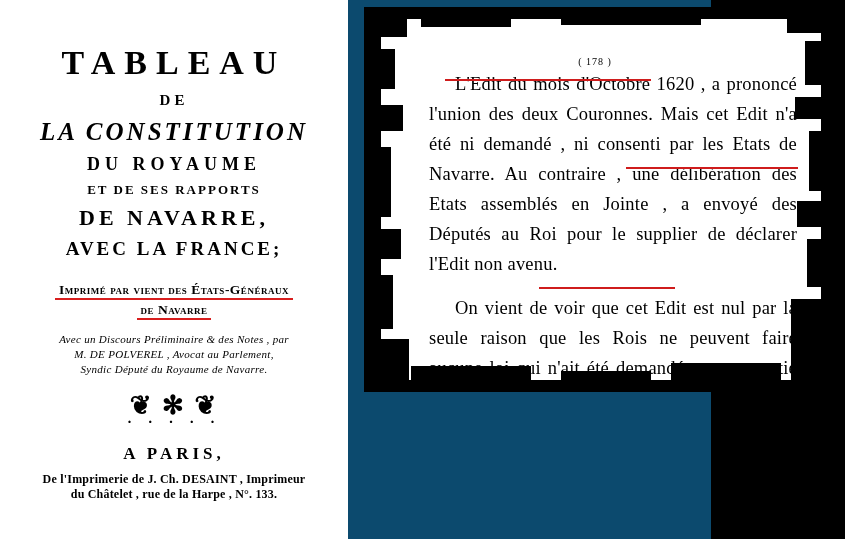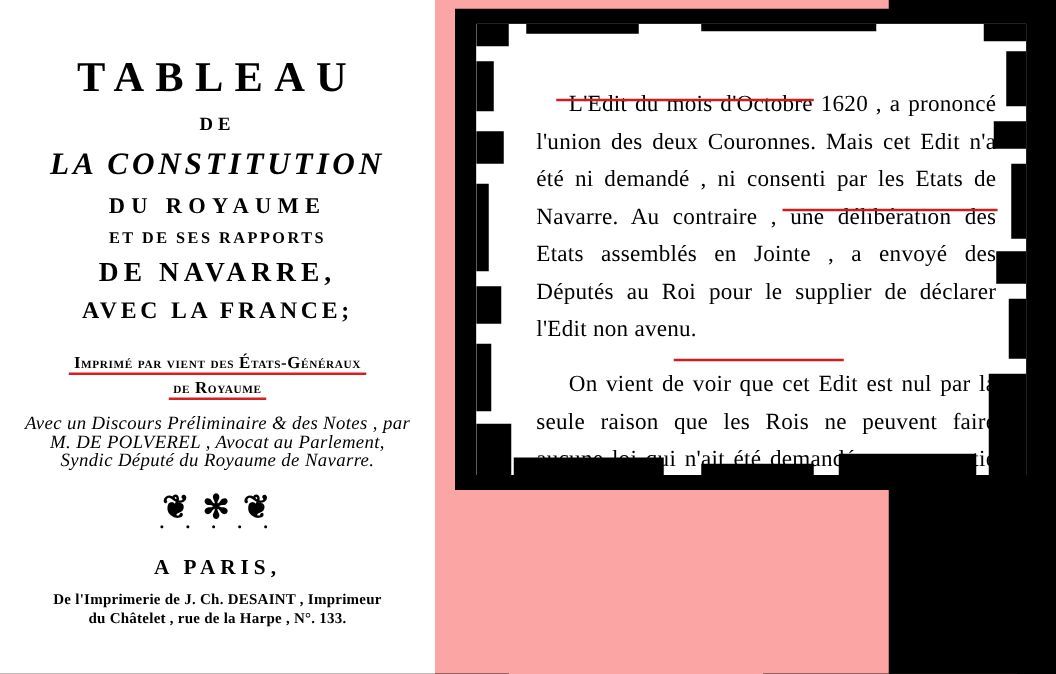--- a/index.html
+++ b/index.html
@@ -10,21 +10,21 @@
   body {
     width: 845px;
     height: 539px;
     overflow: hidden;
     font-family: "Liberation Serif", serif;
   }
   .stage {
     position: relative;
     width: 711px;
     height: 539px;
-    background: #fca5a5;
+    background: #0c4a6e;
   }
 
   
   .title-page {
     position: absolute;
     left: 0;
     top: 0;
     width: 348px;
     height: 539px;
     background: #ffffff;
@@ -101,21 +101,21 @@
   }
   .l-denavarre {
     font-size: 13.5px;
     letter-spacing: 0.5px;
     font-variant: small-caps;
     margin-bottom: 14px;
   }
   .italics {
     font-style: italic;
     font-weight: 400;
-    font-size: 15px;
+    font-size: 11px;
     line-height: 15px;
     letter-spacing: 0.3px;
   }
   .ornament {
     margin-top: 16px;
     margin-bottom: 14px;
     font-size: 26px;
     line-height: 26px;
     letter-spacing: 2px;
     font-weight: 700;
@@ -222,21 +222,21 @@
 
       <span class="ln l-tableau">TABLEAU</span>
       <span class="ln l-de1">DE</span>
       <span class="ln l-const">LA CONSTITUTION</span>
       <span class="ln l-duroy">DU ROYAUME</span>
       <span class="ln l-etses">ET DE SES RAPPORTS</span>
       <span class="ln l-navarre">DE NAVARRE,</span>
       <span class="ln l-avec">AVEC LA FRANCE;</span>
 
       <span class="ln l-imprime"><span class="underlined-red">Imprimé par vient des États-Généraux</span></span>
-      <span class="ln l-denavarre"><span class="underlined-red">de Royaume</span></span>
+      <span class="ln l-denavarre"><span class="underlined-red">de Navarre</span></span>
 
       <div class="italics">
         <div>Avec un Discours Préliminaire &amp; des Notes , par</div>
         <div>M. DE POLVEREL , Avocat au Parlement,</div>
         <div>Syndic Député du Royaume de Navarre.</div>
       </div>
 
       <div class="ornament">
         <span>❦ ✻ ❦</span>
         <span class="orn-row2">· · · · ·</span>
@@ -271,20 +271,21 @@
         <span style="right:0;top:220px;width:14px;height:48px;"></span>
         <span style="right:0;top:280px;width:30px;height:81px;"></span>
         <span style="left:30px;bottom:0;width:120px;height:14px;"></span>
         <span style="left:180px;bottom:0;width:90px;height:9px;"></span>
         <span style="left:290px;bottom:0;width:110px;height:17px;"></span>
         <span style="left:40px;top:0;width:90px;height:8px;"></span>
         <span style="left:180px;top:0;width:140px;height:6px;"></span>
       </div>
 
       <div class="scan-text">
+        <div class="folio">( 178 )</div>
         <p class="para indent" style="margin-top:26px;">L'Edit du mois d'Octobre 1620 , a prononcé l'union des deux Couronnes. Mais cet Edit n'a été ni demandé , ni consenti par les Etats de Navarre. Au contraire , une délibération des Etats assemblés en Jointe , a envoyé des Députés au Roi pour le supplier de déclarer l'Edit non avenu.</p>
         <p class="para indent" style="margin-top:14px;">On vient de voir que cet Edit est nul par la seule raison que les Rois ne peuvent faire aucune loi qui n'ait été demandée ou consentie par les Etats.</p>
       </div>
 
       <div class="rmark" style="left:64px; top:60px; width:206px;"></div>
       <div class="rmark" style="left:245px; top:148px; width:172px;"></div>
       <div class="rmark" style="left:158px; top:268px; width:136px;"></div>
     </div>
   </div>
 

